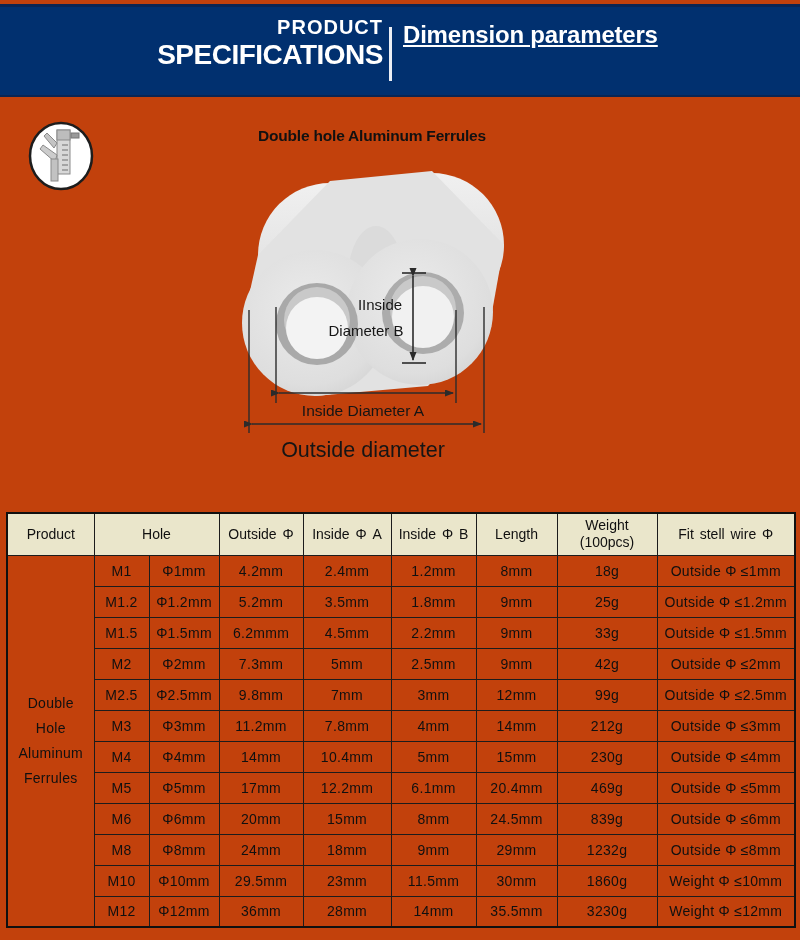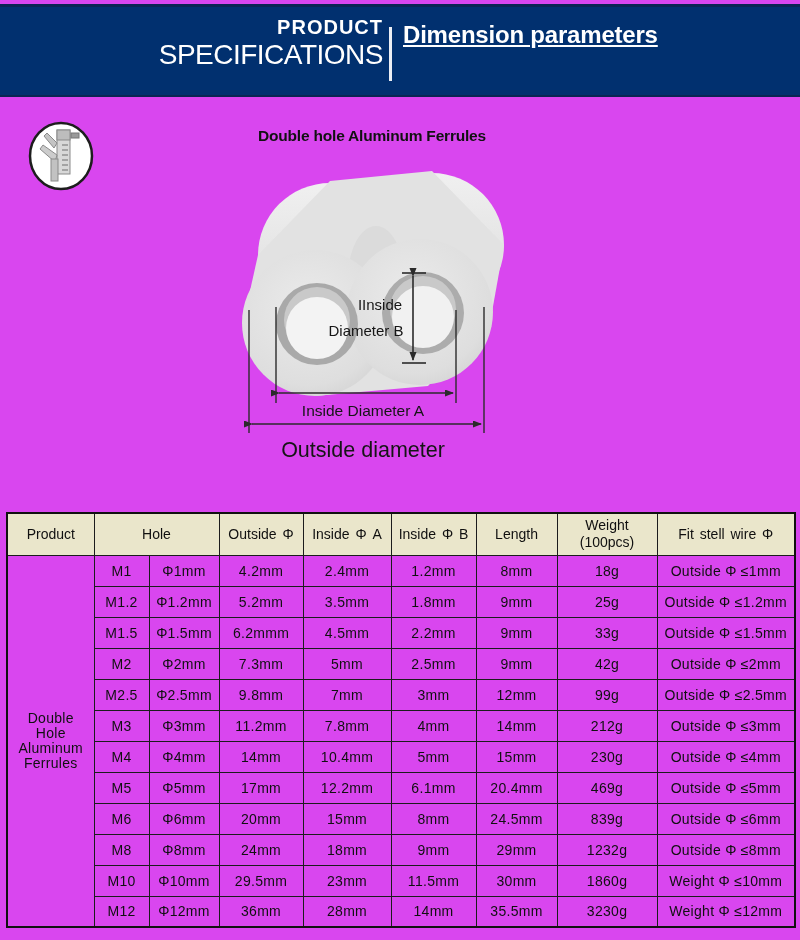--- a/index.html
+++ b/index.html
@@ -1,24 +1,24 @@
 <!DOCTYPE html>
 <html><head>
 <meta charset="utf-8">
 <style>
   * { margin:0; padding:0; box-sizing:border-box; }
   html,body { width:800px; height:940px; background:#ffffff; font-family:"Liberation Sans", sans-serif; }
-  #page { position:relative; width:800px; height:940px; background:#d946ef; overflow:hidden; }
+  #page { position:relative; width:800px; height:940px; background:#c2410c; overflow:hidden; }
 
   
   .banner { position:absolute; left:0; top:4px; width:800px; height:93px;
             background:#01306f; border-top:3px solid #0a2553; border-bottom:2px solid #0a2553; }
   .brand-block { position:absolute; right:417px; top:8px; text-align:right; color:#ffffff; }
   .brand-product { font-size:20px; font-weight:bold; letter-spacing:1px; line-height:24px; }
-  .brand-specs { font-size:28px; font-weight:normal; letter-spacing:-0.5px; line-height:32px; }
+  .brand-specs { font-size:28px; font-weight:bold; letter-spacing:-0.5px; line-height:32px; }
   .banner-divider { position:absolute; left:389px; top:20px; width:3px; height:54px; background:rgba(255,255,255,0.92); }
   .dim-title { position:absolute; left:403px; top:14px; color:#ffffff; font-size:24px; font-weight:600; letter-spacing:-0.2px;text-decoration:underline; }
   .dim-sub { position:absolute; left:404px; top:50px; color:#7e93bb; font-size:7.5px; letter-spacing:0.4px; line-height:10px; white-space:pre-line; }
 
   
   .caliper-badge { position:absolute; left:27px; top:121px; width:68px; height:70px; }
 
   
   .section-title { position:absolute; left:0; top:127px; width:744px; text-align:center;
                    font-size:15.5px; font-weight:600; color:#111; letter-spacing:-0.2px; }
@@ -28,21 +28,21 @@
   .figure text { font-family:"Liberation Sans", sans-serif; fill:#151515; }
 
   
   .spec-table { position:absolute; left:6px; top:512px; width:788px;
                 border-collapse:collapse; table-layout:fixed; border:2px solid #101010;
                 font-size:14px; color:#101010; }
   .spec-table th, .spec-table td { border:1.5px solid #1c1c1c; text-align:center; vertical-align:middle;
                 padding:0 2px; overflow:hidden; }
   .spec-table th { background:#eae6cb; font-weight:normal; height:42px; font-size:14px; white-space:pre-line; line-height:17px; word-spacing:2px; }
   .spec-table td { height:31px; letter-spacing:0.3px; white-space:nowrap; }
-  .product-cell { white-space:pre-line !important; line-height:15px; font-size:14px; }
+  .product-cell { white-space:pre-line !important; line-height:25px; font-size:14px; }
 </style>
 </head>
 <body>
 
 <div id="page">
 
   <div class="banner">
     <div class="brand-block">
       <div class="brand-product">PRODUCT</div>
       <div class="brand-specs">SPECIFICATIONS</div>

